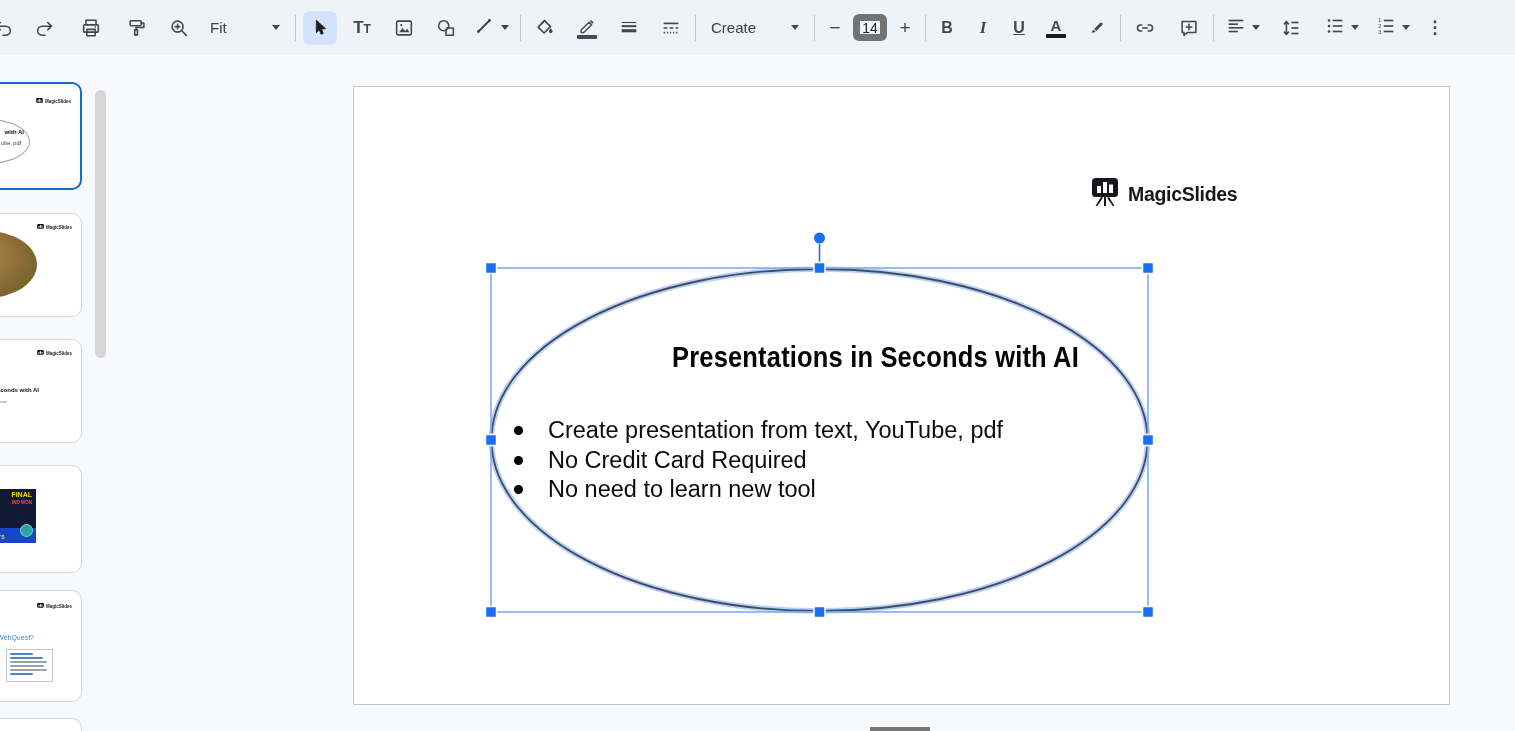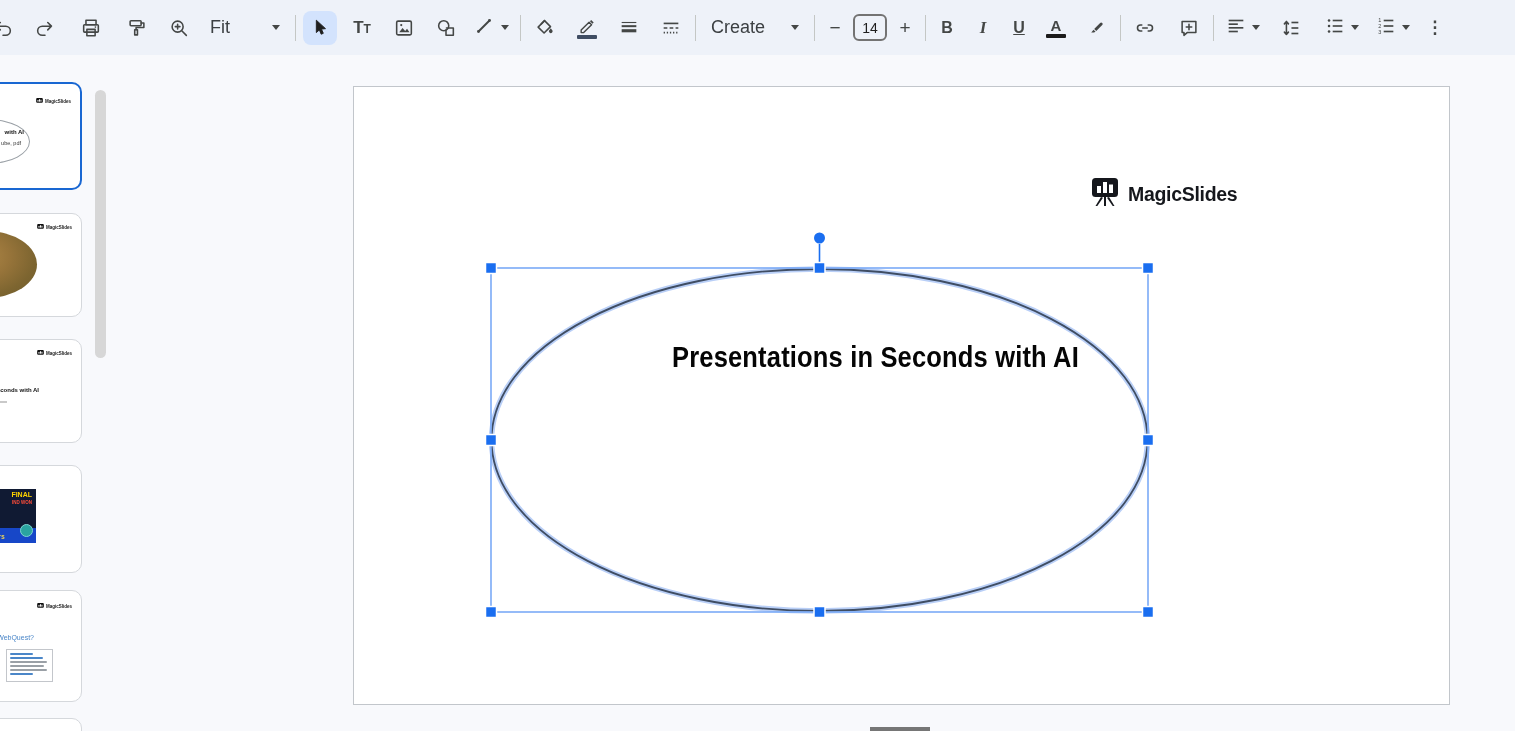--- a/index.html
+++ b/index.html
@@ -27,30 +27,30 @@
   .ico { stroke: #444746; fill: none; stroke-width: 1.7; stroke-linecap: round; stroke-linejoin: round; }
   .ico-fill { fill: #444746; stroke: none; }
   .sep { width: 1px; height: 26px; background: #c4c7c5; margin: 0 7px; flex: 0 0 auto; }
   .active-pill { background: #d3e3fd; }
   .dd-arrow {
     width: 0; height: 0; flex: 0 0 auto;
     border-left: 4.5px solid transparent; border-right: 4.5px solid transparent;
     border-top: 5px solid #444746;
   }
   .dropdown-ctl { display: flex; align-items: center; cursor: pointer; height: 34px; border-radius: 6px; }
-  .dropdown-label { font-size: 18px; color: #3c4043; }
+  .dropdown-label { font-size: 15px; color: #3c4043; }
   .letter-btn { font-size: 16px; font-weight: bold; color: #444746; }
   .italic-letter { font-family: "Liberation Serif", serif; font-style: italic; font-weight: bold; font-size: 17px; }
   .underline-letter { text-decoration: underline; }
   .tt-big { font-size: 17px; font-weight: bold; color: #444746; }
   .tt-small { font-size: 12px; font-weight: bold; color: #444746; }
   .color-btn { flex-direction: column; }
   .color-bar { width: 20px; height: 4px; margin-top: 1px; border-radius: 1px; }
   .size-box {
-    width: 34px; height: 27px; border: 2px solid #737373; border-radius: 6px;
+    width: 34px; height: 27px; border: 7px solid #737373; border-radius: 6px;
     display: flex; align-items: center; justify-content: center;
     font-size: 14px; color: #1f1f1f; background: transparent; cursor: text;
   }
   .pm { font-size: 19px; color: #444746; font-weight: 400; }
   .more-dots { font-size: 17px; font-weight: bold; color: #444746; letter-spacing: 0; }
 
   
   .filmstrip { position: absolute; top: 55px; left: 0; width: 115px; height: 676px; }
   .thumb {
     position: absolute; left: -64px; width: 146px;
@@ -460,15 +460,20 @@
     <rect x="788.5" y="175.5" width="11" height="11" fill="#1a6ef0" stroke="#fff" stroke-width="1.5"></rect>
     <rect x="131.5" y="347.5" width="11" height="11" fill="#1a6ef0" stroke="#fff" stroke-width="1.5"></rect>
     <rect x="788.5" y="347.5" width="11" height="11" fill="#1a6ef0" stroke="#fff" stroke-width="1.5"></rect>
     <rect x="131.5" y="519.5" width="11" height="11" fill="#1a6ef0" stroke="#fff" stroke-width="1.5"></rect>
     <rect x="460" y="519.5" width="11" height="11" fill="#1a6ef0" stroke="#fff" stroke-width="1.5"></rect>
     <rect x="788.5" y="519.5" width="11" height="11" fill="#1a6ef0" stroke="#fff" stroke-width="1.5"></rect>
   </svg>
 
   <div class="slide-title">Presentations in Seconds with AI</div>
 
+  <ul class="slide-bullets">
+    <li>Create presentation from text, YouTube, pdf</li>
+    <li>No Credit Card Required</li>
+    <li>No need to learn new tool</li>
+  </ul>
 </div>
 
 <div class="hscrollbar"></div>
 
 </body></html>

